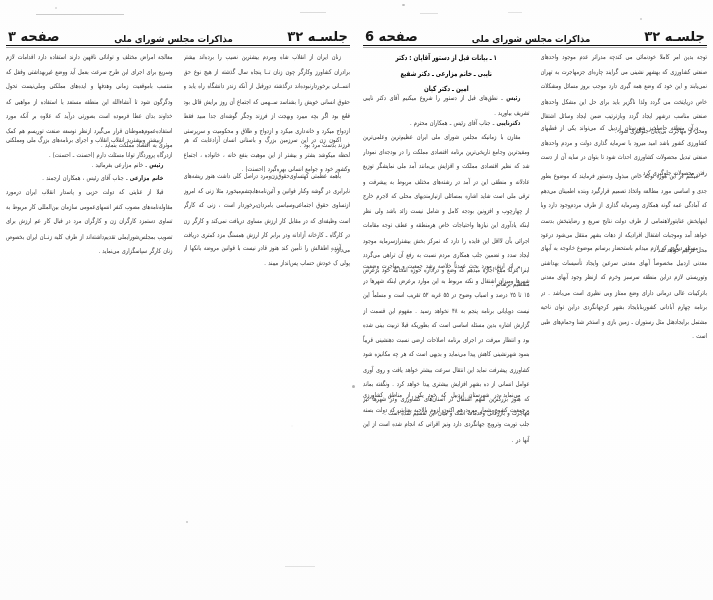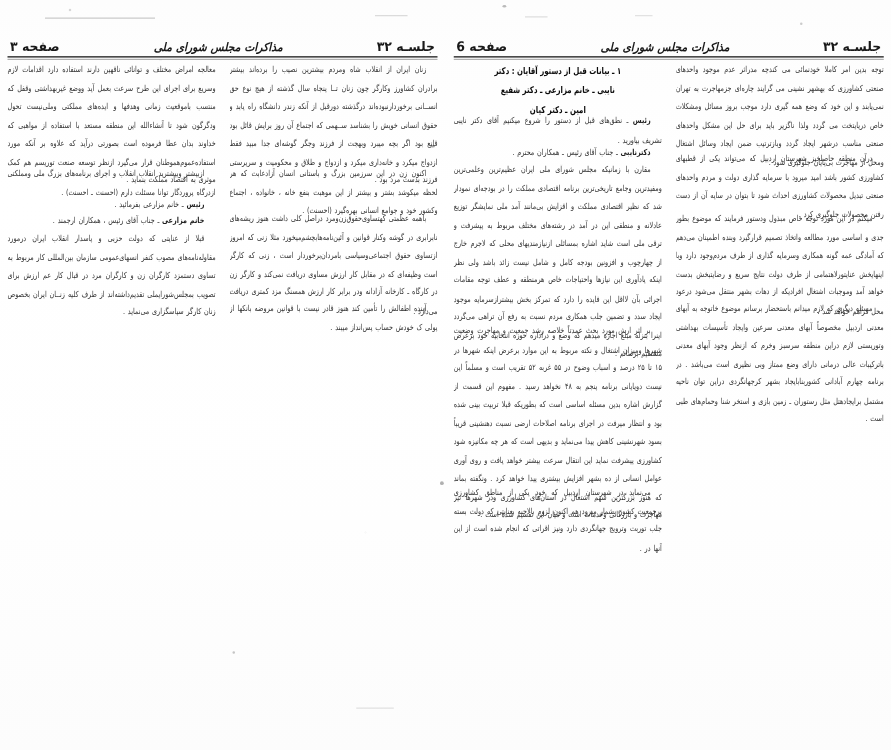--- a/index.html
+++ b/index.html
@@ -28,25 +28,25 @@
   #page-right{left:357px;width:356px;}
 
   
   .running-head{
     position:absolute;top:28px;left:8px;right:8px;height:16px;
     display:flex;align-items:flex-end;justify-content:space-between;
     direction:rtl;
   }
   .rh-item{
     font-family:"DejaVu Sans",sans-serif;
-    font-size:10px;font-weight:bold;color:#191919;
+    font-size:13px;font-weight:bold;color:#191919;
     letter-spacing:.1px;white-space:nowrap;
     transform:scaleY(1.06);
   }
-  .rh-title{font-size:8.6px;font-style:italic;}
+  .rh-title{font-size:8.6px;}
   .head-rule{
     position:absolute;left:6px;right:6px;top:45px;
     height:0;border-top:1.6px solid #111;
   }
   .head-rule::after{
     content:"";position:absolute;left:0;right:0;top:1.3px;
     height:.7px;background:rgba(0,0,0,.30);
   }
 
   

